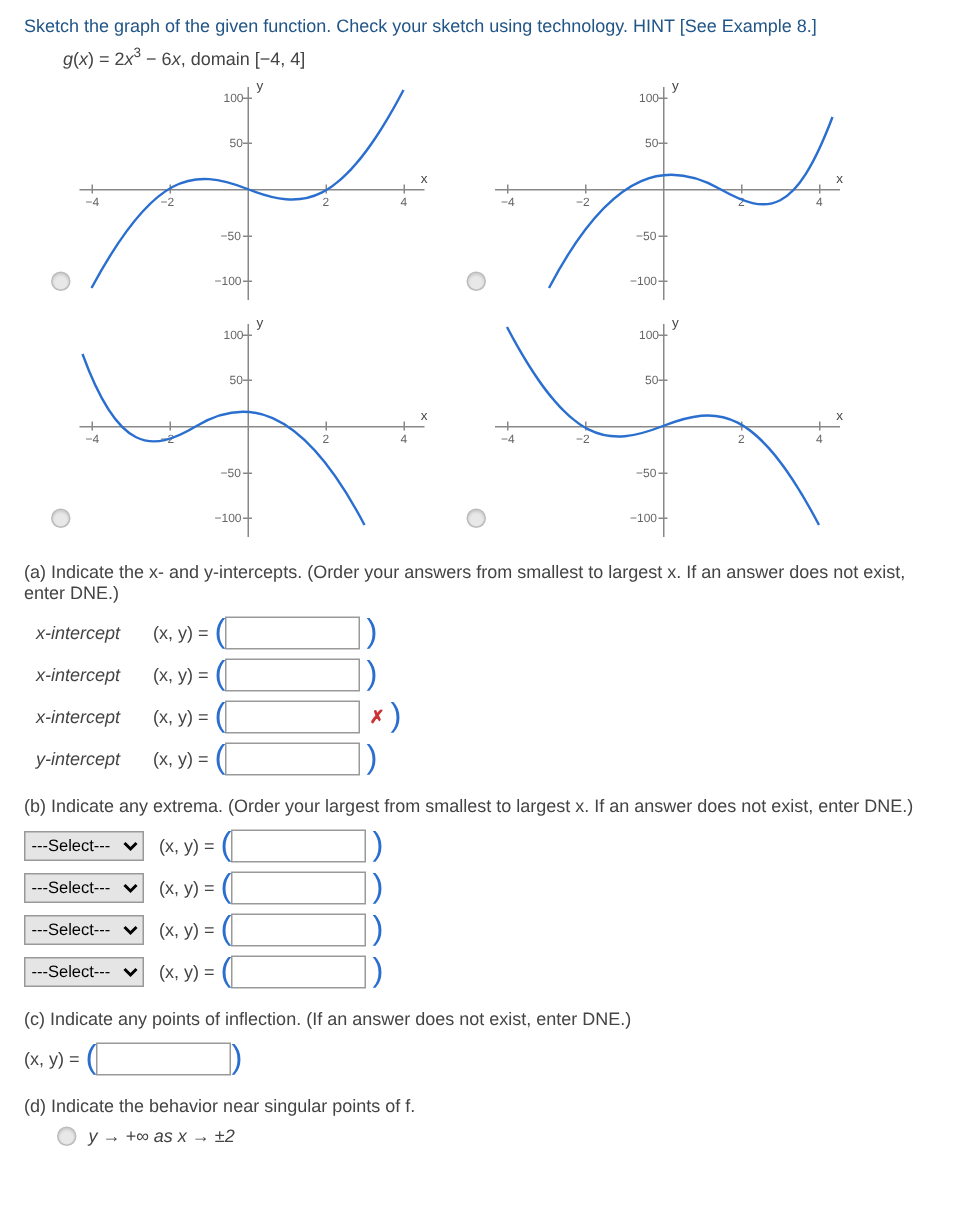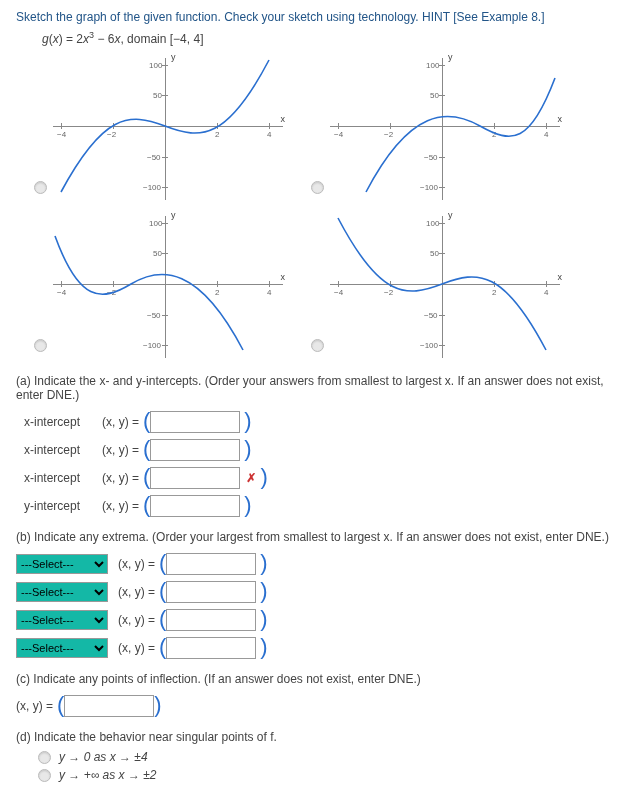--- a/index.html
+++ b/index.html
@@ -29,31 +29,31 @@
   .tick-h { position: absolute; width: 1px; height: 6px; background: #888; top: 69px; }
   .tick-v { position: absolute; height: 1px; width: 6px; background: #888; left: 109px; }
   .lbl { position: absolute; font-size: 8px; color: #666; }
   .axis-lbl-y { position: absolute; font-size: 9px; color: #444; left: 118px; top: -2px; }
   .axis-lbl-x { position: absolute; font-size: 9px; color: #444; right: -2px; top: 60px; }
   svg.curve { position: absolute; left: 0; top: 0; width: 230px; height: 150px; pointer-events: none; }
   svg.curve path { fill: none; stroke: #2a6fcf; stroke-width: 1.6; }
 
   .section-head { margin: 10px 0 6px 0; }
   .row { display: flex; align-items: center; height: 28px; margin-left: 8px; }
-  .i-label { width: 78px; }
+  .i-label { width: 78px; font-style: italic; }
   .xy { margin-right: 4px; }
   .paren { font-size: 22px; font-weight: 100; color: #2a6fcf; line-height: 22px; position: relative; top: -1px; }
   input.box {
     width: 82px; height: 18px; border: 1px solid #999; background: #fff;
     font-size: 11px; padding: 1px 3px;
   }
   .x-mark { color: #c33; font-weight: bold; margin-left: 6px; }
   select.sel {
-    width: 92px; height: 20px; font-size: 11px; margin-right: 10px;
-    border: 1px solid #999; background: #14b8a6;
+    width: 80px; height: 20px; font-size: 11px; margin-right: 10px;
+    border: 1px solid #999; background: #e5e5e5;
   }
 
   .opt-row { display: flex; align-items: center; gap: 8px; margin: 4px 0 4px 22px; }
   .rb {
     width: 11px; height: 11px; border-radius: 50%;
     background: #e8e8e8; border: 1px solid #bbb;
     box-shadow: inset 0 1px 2px rgba(0,0,0,0.15);
     flex-shrink: 0;
   }
   .opt-text { font-style: italic; color: #444; }
@@ -255,19 +255,15 @@
   <span class="xy">(x, y) =</span>
   <span class="paren">(</span>
   <input class="box" style="">
   <span class="paren">)</span>
 </div>
 
 <div class="section-head">(d) Indicate the behavior near singular points of f.</div>
 <div id="part-d-opts">
     <div class="opt-row">
       <span class="rb"></span>
-      <span class="opt-text">y → 0 as x → ±4</span>
-    </div>
-    <div class="opt-row">
-      <span class="rb"></span>
       <span class="opt-text">y → +∞ as x → ±2</span>
     </div>
   </div>
 
 </body></html>

